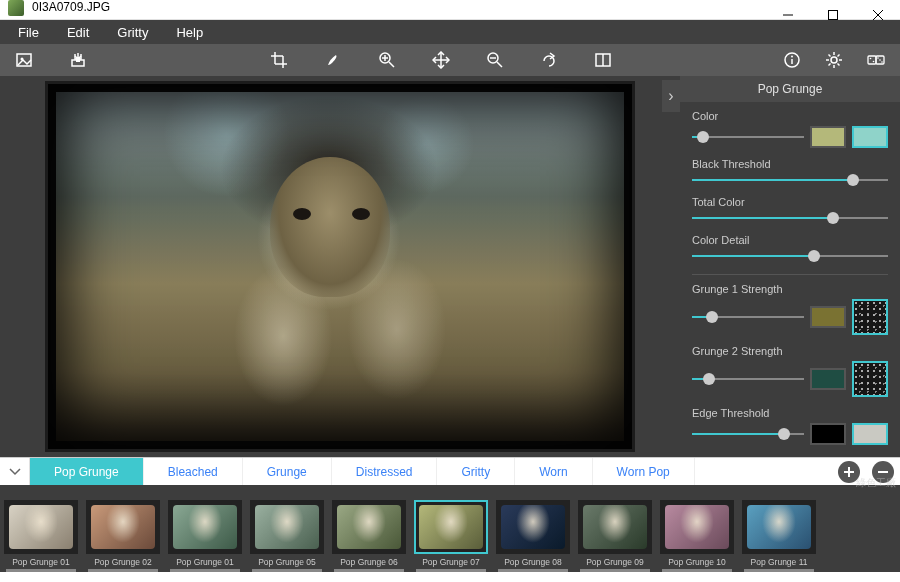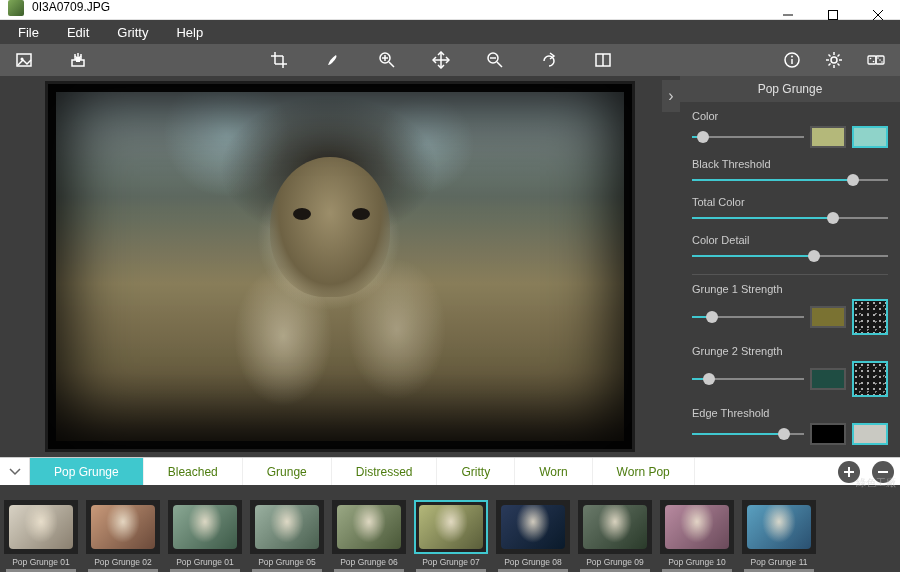--- a/index.html
+++ b/index.html
@@ -59,21 +59,21 @@
 .slider .thumb { position: absolute; top: 0; width: 12px; height: 12px; background: #ccc; border-radius: 50%; transform: translateX(-50%); cursor: pointer; }
 .swatch { width: 36px; height: 22px; border: 2px solid #555; cursor: pointer; }
 .swatch.selected { border-color: #40c8d0; }
 .tex-swatch { width: 36px; height: 36px; border: 2px solid #555; cursor: pointer; background: #222; }
 .tex-swatch.selected { border-color: #40c8d0; }
 .prop-divider { height: 1px; background: #555; margin: 2px 12px 8px 12px; }
 
 
 .cat-row { height: 28px; background: #fff; display: flex; align-items: stretch; border-top: 1px solid #ccc; }
 .cat-row .expand { width: 30px; display: flex; align-items: center; justify-content: center; color: #666; font-size: 12px; cursor: pointer; border-right: 1px solid #e0e0e0; }
-.cat-row .cat { padding: 0 24px; font-size: 12px; color: #4d7c0f; display: flex; align-items: center; justify-content: center; cursor: pointer; border-right: 1px solid #eee; }
+.cat-row .cat { padding: 0 24px; font-size: 12px; color: #3b82f6; display: flex; align-items: center; justify-content: center; cursor: pointer; border-right: 1px solid #eee; }
 .cat-row .cat.active { background: #3fc8ce; color: #fff; }
 .cat-row .flex { flex: 1; }
 .cat-row .circ { width: 22px; height: 22px; border-radius: 50%; background: #555; color: #fff; display: flex; align-items: center; justify-content: center; font-size: 16px; margin: 3px 6px; cursor: pointer; }
 
 
 .preset-row { height: 87px; background: #3d3d3d; display: flex; overflow: hidden; padding-top: 15px; }
 .preset { width: 78px; margin: 0 2px; cursor: pointer; text-align: center; display: flex; flex-direction: column; align-items: center; }
 .preset .thumb { width: 74px; height: 64px; border: 2px solid transparent; background: #222; position: relative; overflow: hidden; }
 .preset.selected .thumb { border-color: #40c8d0; }
 .preset .tlabel { color: #ccc; font-size: 8.5px; margin-top: 3px; white-space: nowrap; }

